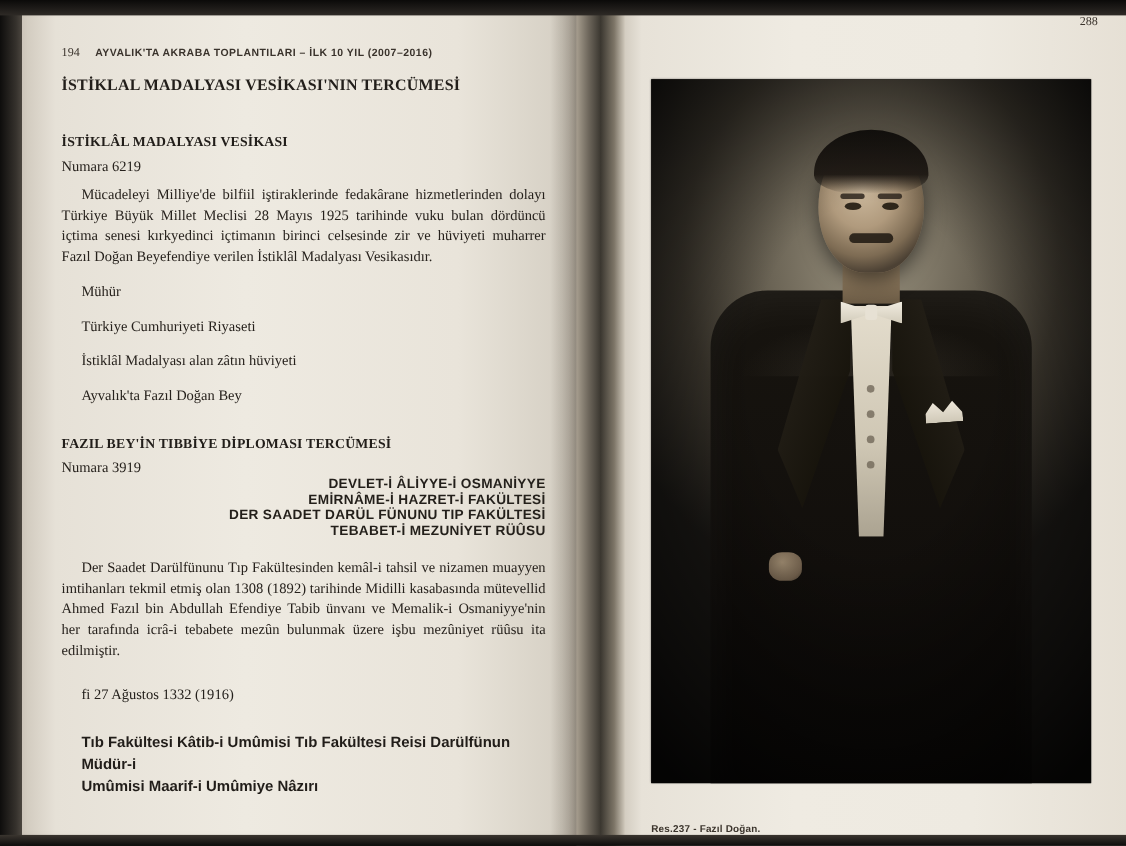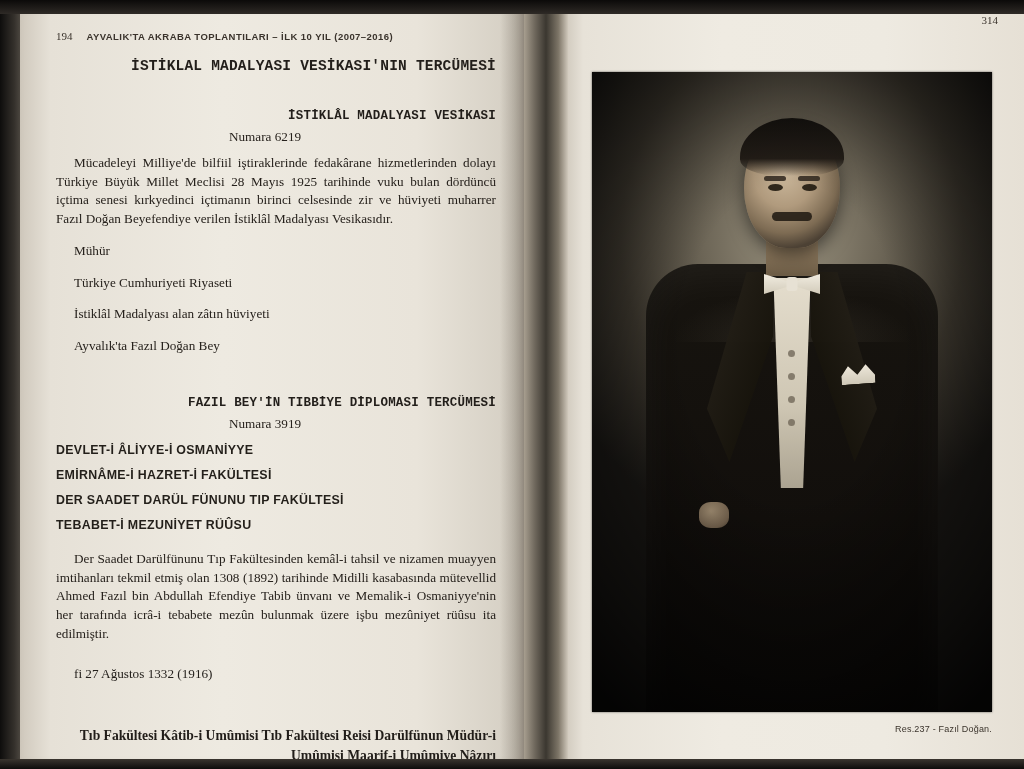--- a/index.html
+++ b/index.html
@@ -88,80 +88,79 @@
     letter-spacing: .45px;
     font-family: "Liberation Sans", sans-serif;
     font-weight: bold;
     color: #3a332c;
   }
   .folio {
     font-size: 11px;
     font-family: "Liberation Serif", serif;
     font-weight: normal;
     letter-spacing: 0;
+    margin-top: 12px;
   }
   .head-title { text-transform: uppercase; }
 
   .sec-title {
-    text-align: right;
-    font-family: Liberation Mono, monospace;
+    text-align: left;
+    font-family: Liberation Serif, serif;
     font-weight: bold;
     font-size: 14.5px;
     letter-spacing: .2px;
     margin-top: 16px;
     color: #221e1a;
   }
   .sec-title.small {
     font-size: 12.5px;
-    margin-top: 14px;
+    margin-top: 0;
   }
   p.body {
     font-size: 13.2px;
     line-height: 1.42;
     text-align: justify;
     margin: 9px 0 0 0;
     color: #26211c;
   }
   p.body.indent { text-indent: 18px; }
   p.line {
     font-size: 13.2px;
     line-height: 1.42;
     margin: 13px 0 0 18px;
     color: #26211c;
   }
   .numara {
-    text-align: center;
+    text-align: left;
     font-size: 13.2px;
     margin-top: 6px;
     padding-right: 22px;
     color: #26211c;
   }
   .centered-caps {
-    text-align: left;
+    text-align: right;
     font-family: "Liberation Sans", sans-serif;
     font-weight: bold;
     font-size: 12.4px;
     letter-spacing: .3px;
-    margin-top: 11px;
     color: #231f1a;
   }
   .gap-lg { height: 26px; }
   .date-line {
     font-size: 13.2px;
     margin: 22px 0 0 18px;
   }
   .sign-block {
-    margin-top: 44px;
-    font-family: Liberation Serif, serif;
+    margin-top: 26px;
+    font-family: Liberation Sans, sans-serif;
     font-weight: bold;
     font-size: 13.6px;
     line-height: 1.5;
     color: #211d19;
     padding-left: 18px;
-    text-align: right;
   }
   .sign-names {
     display: block;
   }
 
   
   .rp-head {
     position: absolute;
     right: 26px; top: 14px;
     font-size: 11px;
@@ -342,27 +341,28 @@
     position: absolute;
     left: 50%; top: 430px;
     transform: translateX(-50%) translateX(-78px);
     width: 30px; height: 26px;
     border-radius: 40%;
     background: radial-gradient(ellipse at 40% 35%, #b9a384 0%, #85715a 70%, #4f4435 100%);
     opacity: .9;
   }
   .caption {
     position: absolute;
-    left: 592px; top: 724px;
+    left: 592px; top: 748px;
     width: 400px;
-    text-align: right;
+    text-align: left;
     font-family: "Liberation Sans", sans-serif;
     font-size: 9px;
     color: #3b342c;
     letter-spacing: .2px;
+    font-weight: bold;
   }
 </style>
 </head>
 <body>
 
 <div class="book">
 
   <div class="edge-left"></div>
 
   <div class="page-left">
@@ -406,21 +406,21 @@
       </div>
 
     </div>
   </div>
 
   <div class="spine-shadow"></div>
   <div class="spine"></div>
 
   <div class="page-right">
     <div class="rp-head-title">AİLE BÜYÜKLERİMİZ</div>
-    <div class="rp-head">314</div>
+    <div class="rp-head">288</div>
   </div>
 
   <div class="photo-frame">
     <div class="photo-bg"></div>
     <div class="ph-body"></div>
     <div class="ph-shoulder-hl"></div>
     <div class="ph-shirt"></div>
     <div class="ph-lapel-l"></div>
     <div class="ph-lapel-r"></div>
     <div class="ph-buttons">

